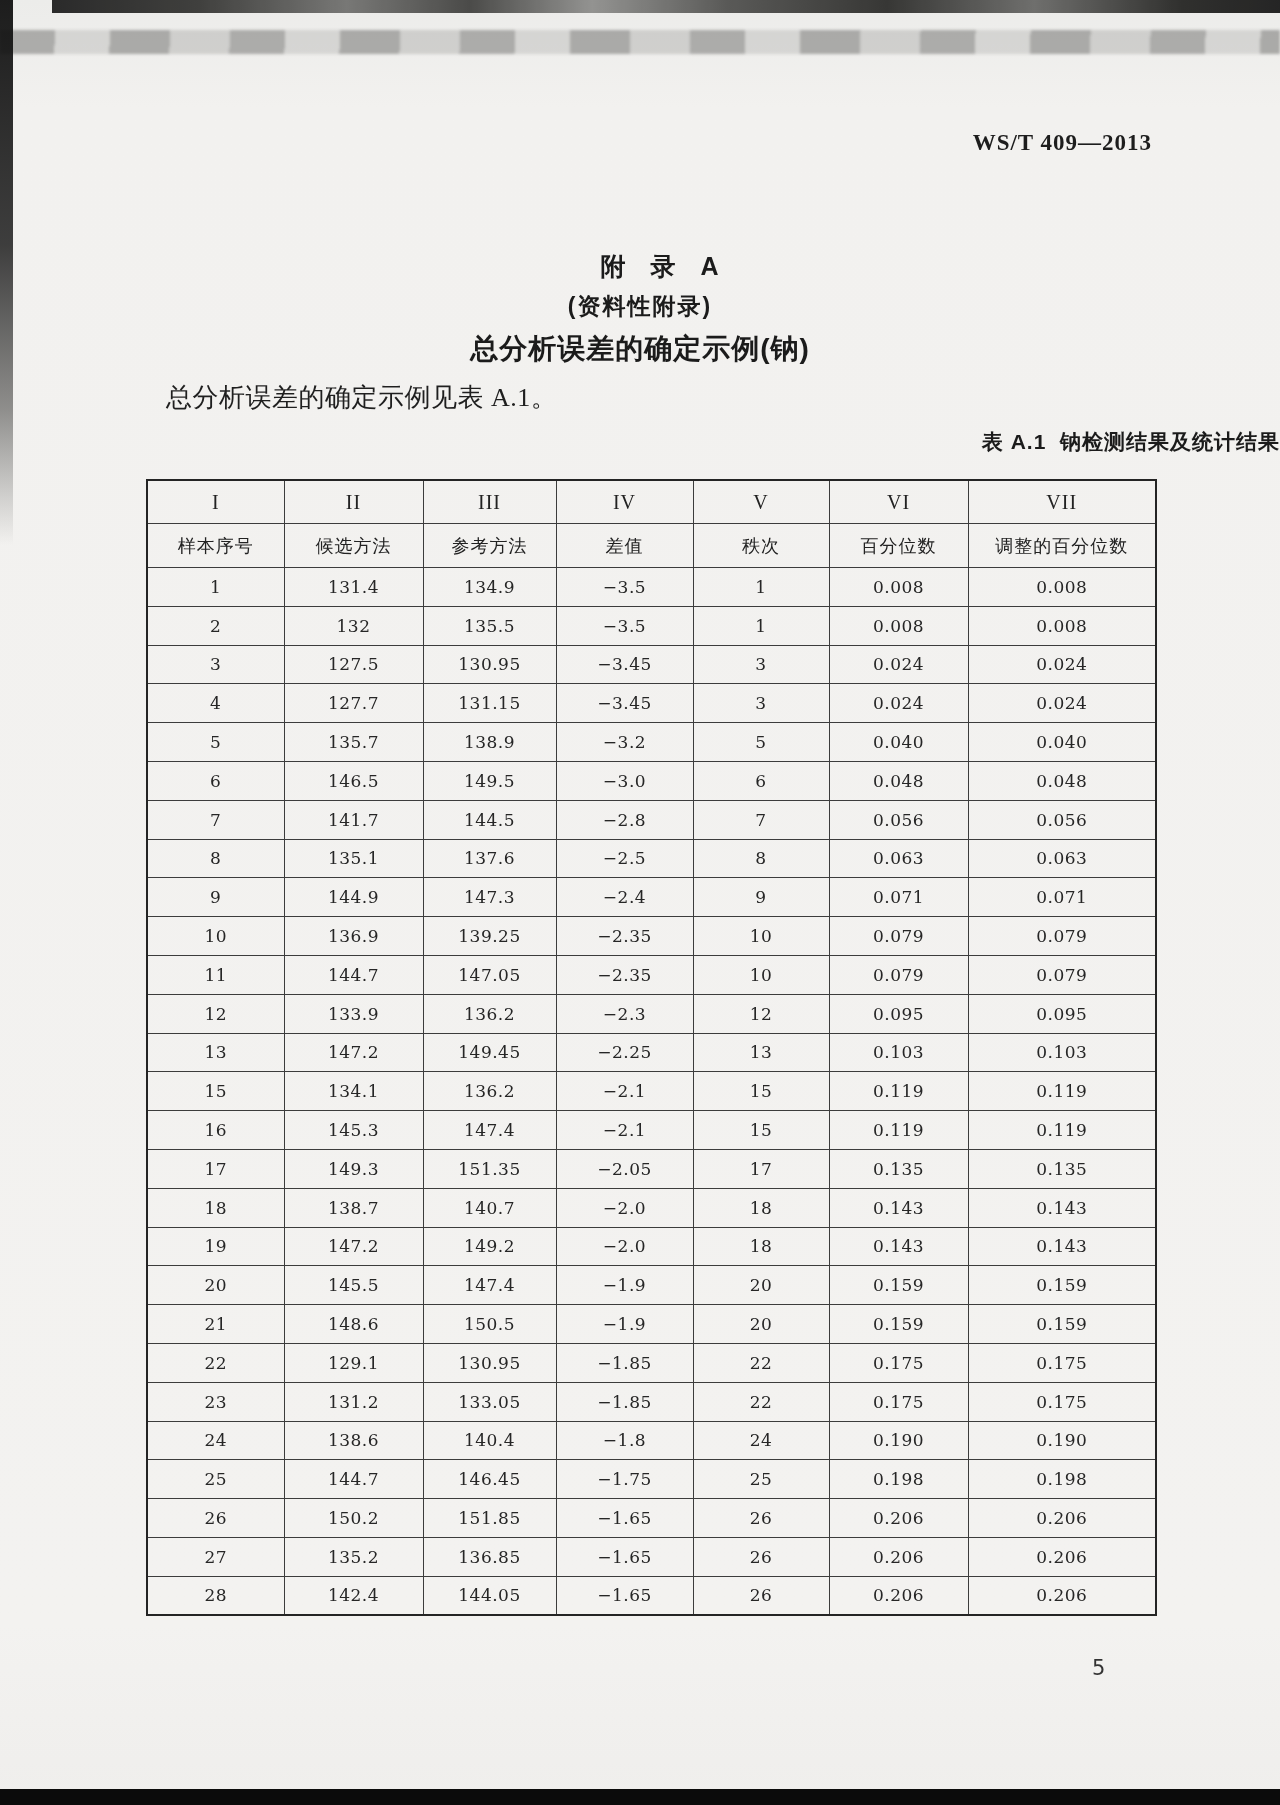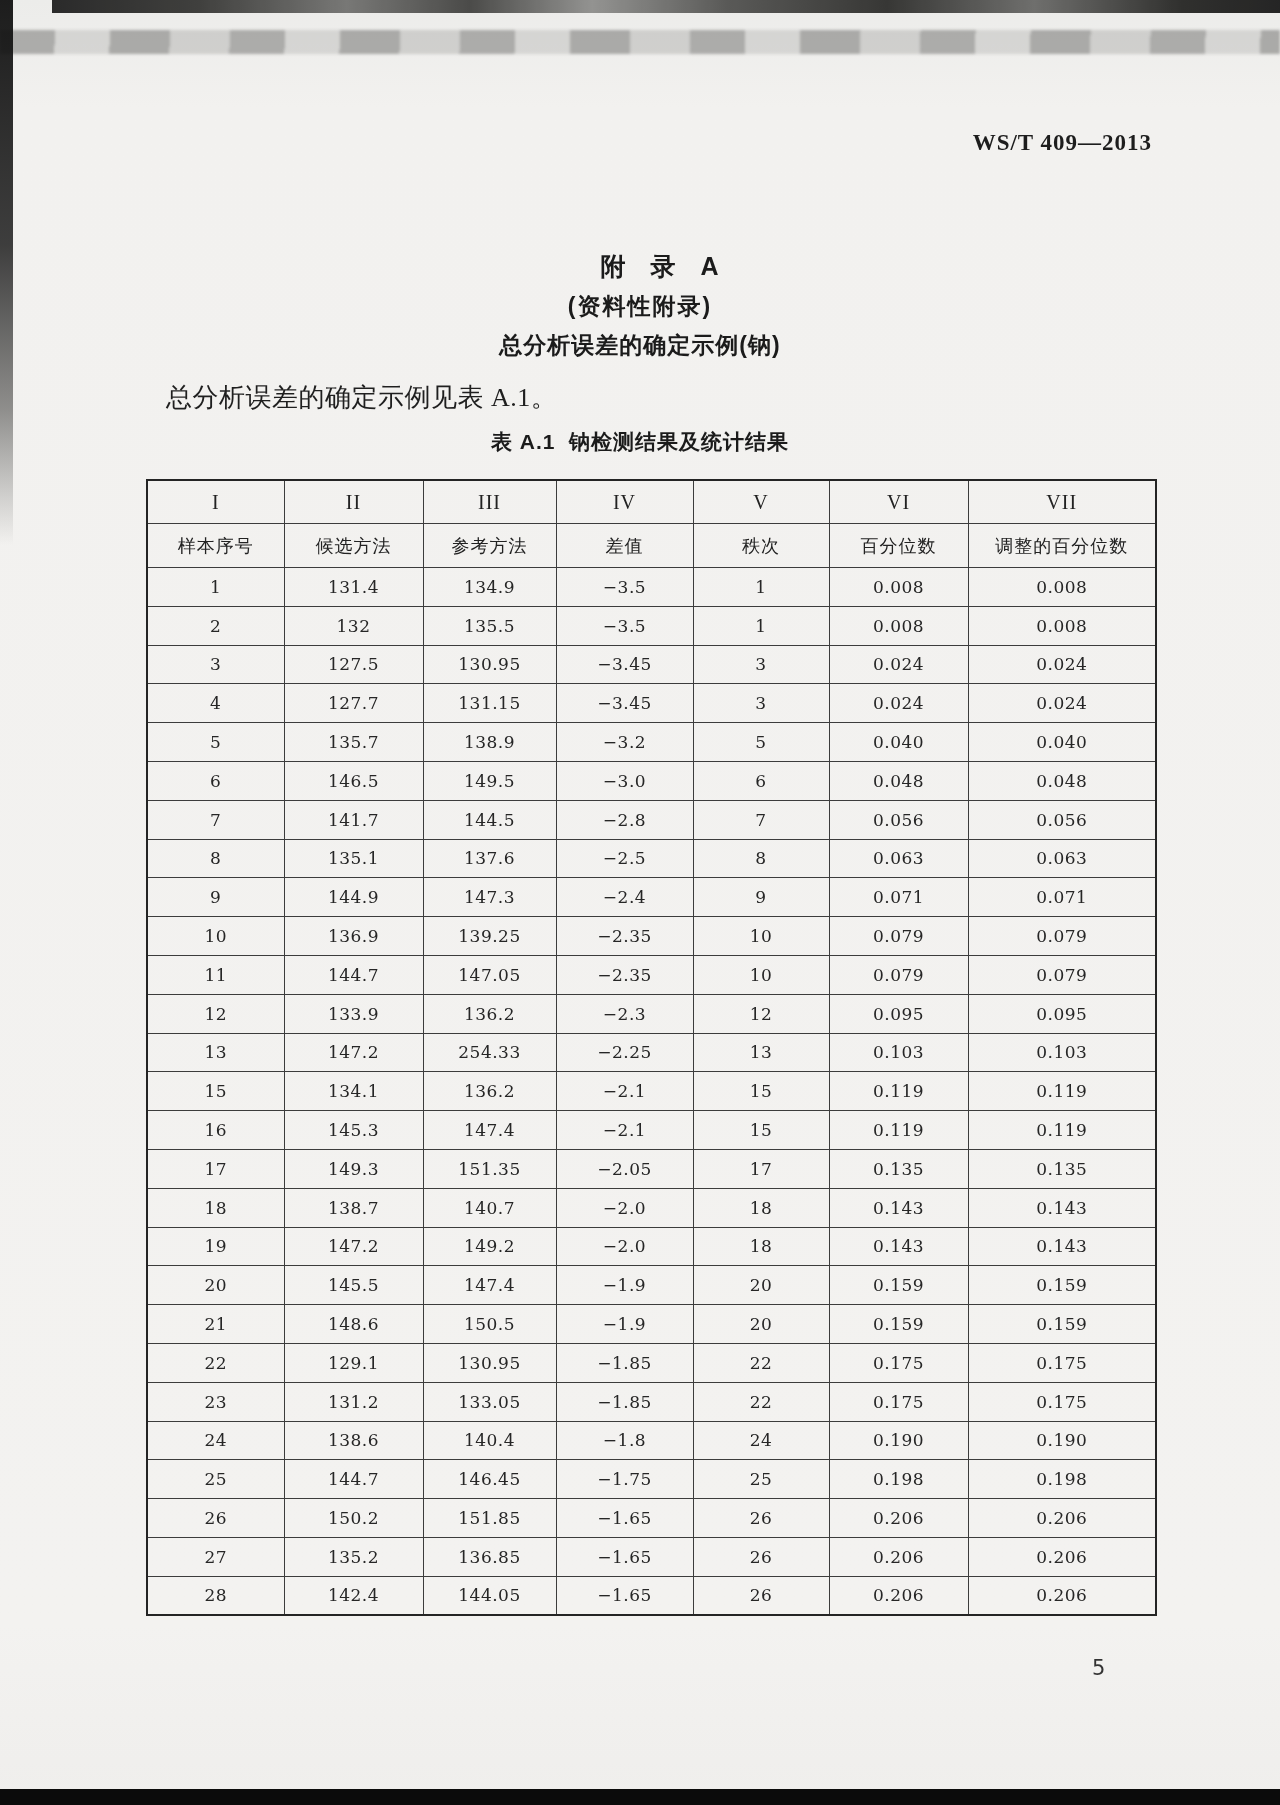--- a/index.html
+++ b/index.html
@@ -37,27 +37,27 @@
   }
   
   .doc-number{
     position:absolute;top:130px;right:128px;
     font-family:"Liberation Serif", serif;
     font-weight:bold;font-size:23px;letter-spacing:1px;color:#1d1d1d;
   }
   .titles{position:absolute;top:250px;left:0;width:1280px;text-align:center;color:#1b1b1b;}
   .title-1{font-family:"Liberation Sans", sans-serif;font-weight:bold;font-size:25px;letter-spacing:9px;white-space:pre;margin-left:48px;}
   .title-2{font-family:"Liberation Sans", sans-serif;font-weight:bold;font-size:23px;margin-top:8px;letter-spacing:2px;}
-  .title-3{font-family:"Liberation Sans", sans-serif;font-weight:bold;font-size:23px;margin-top:8px;letter-spacing:1px;}
+  .title-3{font-family:"Liberation Sans", sans-serif;font-weight:bold;font-size:28px;margin-top:8px;letter-spacing:1px;}
   .intro{
     position:absolute;top:380px;left:166px;
     font-family:"Liberation Serif", serif;font-size:26px;color:#1f1f1f;letter-spacing:.5px;
   }
   .table-caption{
-    position:absolute;top:428px;left:0;width:1280px;text-align:center;
+    position:absolute;top:428px;left:0;width:1280px;text-align:right;
     font-family:"Liberation Sans", sans-serif;font-weight:bold;font-size:21px;color:#1b1b1b;
     white-space:pre;letter-spacing:1px;
   }
   table.data{
     position:absolute;top:479px;left:146px;width:1010px;
     border-collapse:collapse;table-layout:fixed;
     border:2px solid #242424;
     background:transparent;
   }
   table.data th, table.data td{
@@ -252,21 +252,21 @@
           <td>136.2</td>
           <td>−2.3</td>
           <td>12</td>
           <td>0.095</td>
           <td>0.095</td>
         </tr>
 
         <tr>
           <td>13</td>
           <td>147.2</td>
-          <td>254.33</td>
+          <td>149.45</td>
           <td>−2.25</td>
           <td>13</td>
           <td>0.103</td>
           <td>0.103</td>
         </tr>
 
 
         <tr>
           <td>15</td>
           <td>134.1</td>

